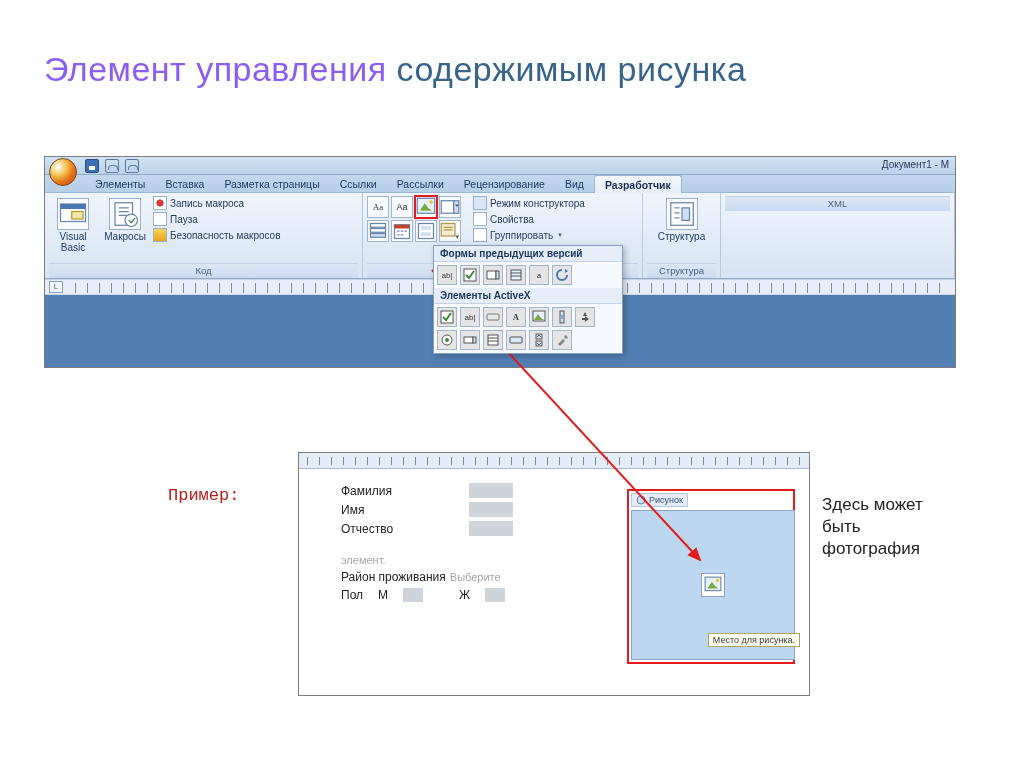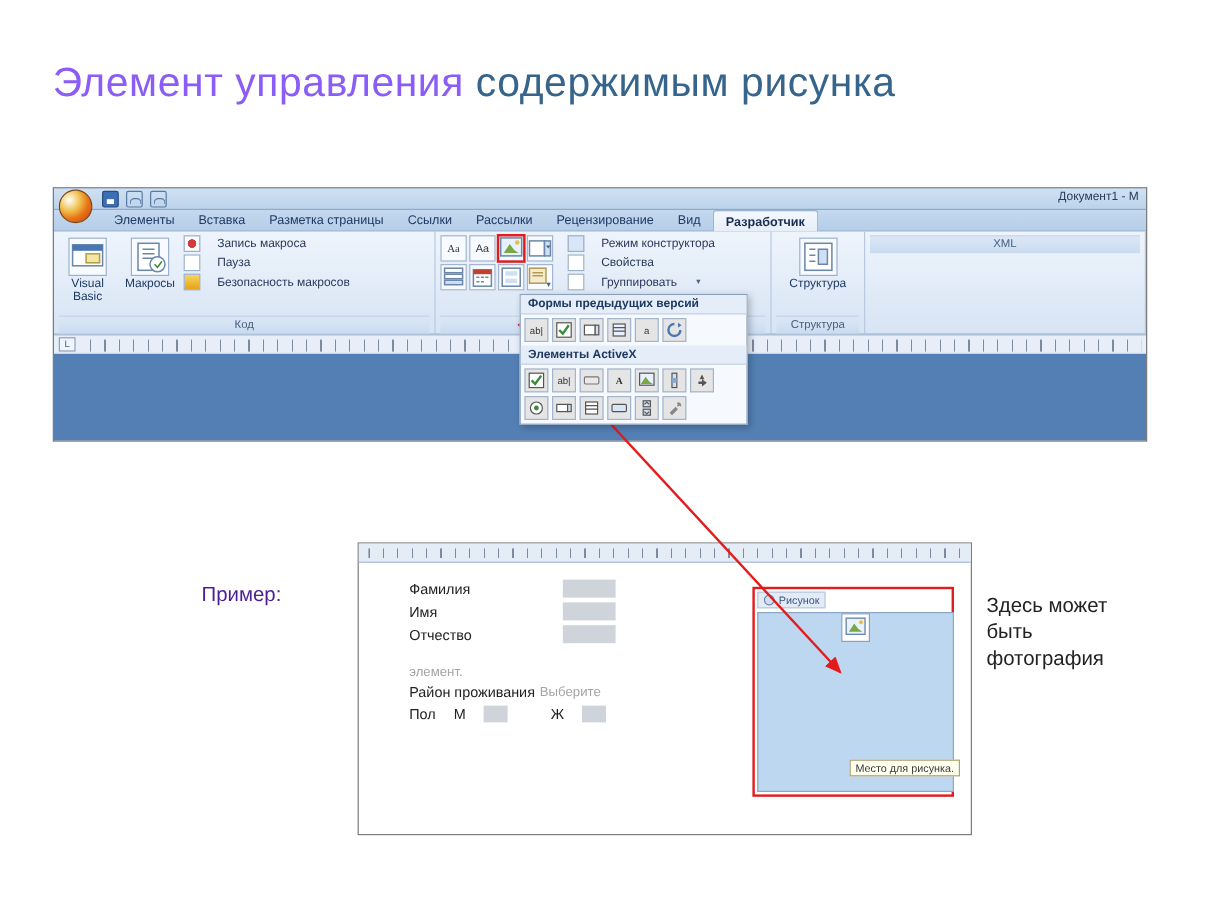--- a/index.html
+++ b/index.html
@@ -31,21 +31,21 @@
 
   
   .ribbon { height: 86px; background: linear-gradient(#eef4fc, #d7e4f4); display: flex; border-bottom: 1px solid #8fa9c6; position: relative; }
   .group { border-right: 1px solid #b8c9df; display: flex; flex-direction: column; justify-content: space-between; padding: 3px 4px 0 4px; }
   .group-body { display: flex; gap: 4px; align-items: flex-start; height: 68px; }
   .group-label { font-size: 9.5px; text-align: center; color: #4a6180; padding: 1px 0 2px; background: linear-gradient(#dbe7f6, #cadbf0); border-top: 1px solid #c4d4e8;}
 
   .big-btn { width: 48px; text-align: center; font-size: 10px; color: #1f3a63; }
   .big-btn .bicon { width: 32px; height: 32px; margin: 2px auto 1px; border: 1px solid #9bb0ca; background: #f7fbff; display:flex;align-items:center;justify-content:center; }
   .small-row { display:flex; flex-direction:column; gap:2px; font-size: 10px; color:#2a3a5a; }
-  .small-row .srow { display:flex; align-items:center; gap:14px; white-space: nowrap;}
+  .small-row .srow { display:flex; align-items:center; gap:3px; white-space: nowrap;}
   .sicon { width:14px; height:14px; border:1px solid #9bb0ca; background:#fff; display:inline-block; flex-shrink:0;}
 
   .ctrl-grid { display:grid; grid-template-columns: repeat(4, 22px); grid-auto-rows: 22px; gap: 2px; }
   .c { border:1px solid #a2b5cd; background:#f7fbff; display:flex; align-items:center; justify-content:center; font-size:9px; color:#333; cursor:default; }
   .c.hl { outline: 2px solid #e31b1b; outline-offset: -1px; z-index: 3; }
 
   
   .flyout { position:absolute; left: 388px; top: 88px; width: 190px; background:#f6f9fe; border:1px solid #8aa0bd; box-shadow: 2px 2px 6px rgba(0,0,0,.25); z-index: 20; }
   .fly-sec { font-size: 10px; font-weight:bold; color:#1e3960; background:#e4edf8; padding:2px 6px; border-bottom:1px solid #c4d3e7;}
   .fly-body { padding:3px; display:grid; grid-template-columns: repeat(7, 20px); gap:3px;}
@@ -64,26 +64,26 @@
   .form-body { padding: 14px 4px 4px 42px; font-size:12px; color:#222; position:relative; height: calc(100% - 16px);}
 
   .frow { display:flex; align-items:center; gap:8px; margin-bottom:4px; font-size: 12px;}
   .flabel { width:120px; }
   .ffield { width:44px; height:15px; background:#cfd4da;}
   .fmuted { color:#a5a5a5; font-size:11px;}
 
   
   .pic-wrap { position:absolute; right:14px; top:20px; width:168px; border:2px solid #e31b1b; padding:2px; }
   .pic-tab { font-size:9px; height:14px; line-height:14px; padding:0 4px; color:#3a5780; background:#e3ebf6; display:inline-flex; gap:3px; align-items:center; border:1px solid #b8c9df;}
-  .pic-box { width:164px; height:150px; background:#bcd7ef; border:1px solid #8aa5c5; margin-top:2px; position:relative; display:flex;justify-content:center;}
+  .pic-box { width:164px; height:150px; background:#bcd7ef; border:1px solid #8aa5c5; margin-top:2px; position:relative; display:flex;align-items:center;justify-content:center;}
   .pic-center { width:24px; height:24px; background:#fff; border:1px solid #8aa0bd; display:flex;align-items:center;justify-content:center;}
   .pic-hint { position:absolute; right:-6px; bottom:12px; font-size:9px; background:#fffff0; border:1px solid #b0a070; padding:1px 4px; color:#3b3b3b;}
 
   
-  .note-left { position:absolute; left:168px; top:486px; font-size:17px; color:#4c1d95;}
+  .note-left { position:absolute; left:168px; top:486px; font-size:17px; color:#b91c1c;font-family:Liberation Mono, monospace;}
   .note-right { position:absolute; left:822px; top:494px; font-size:17px; color:#222; line-height:1.3;}
 
   
   .arrow { position:absolute; left:100px; top:100px; pointer-events:none; }
 
   
   svg { display:block; }
 </style>
 </head>
 <body>

